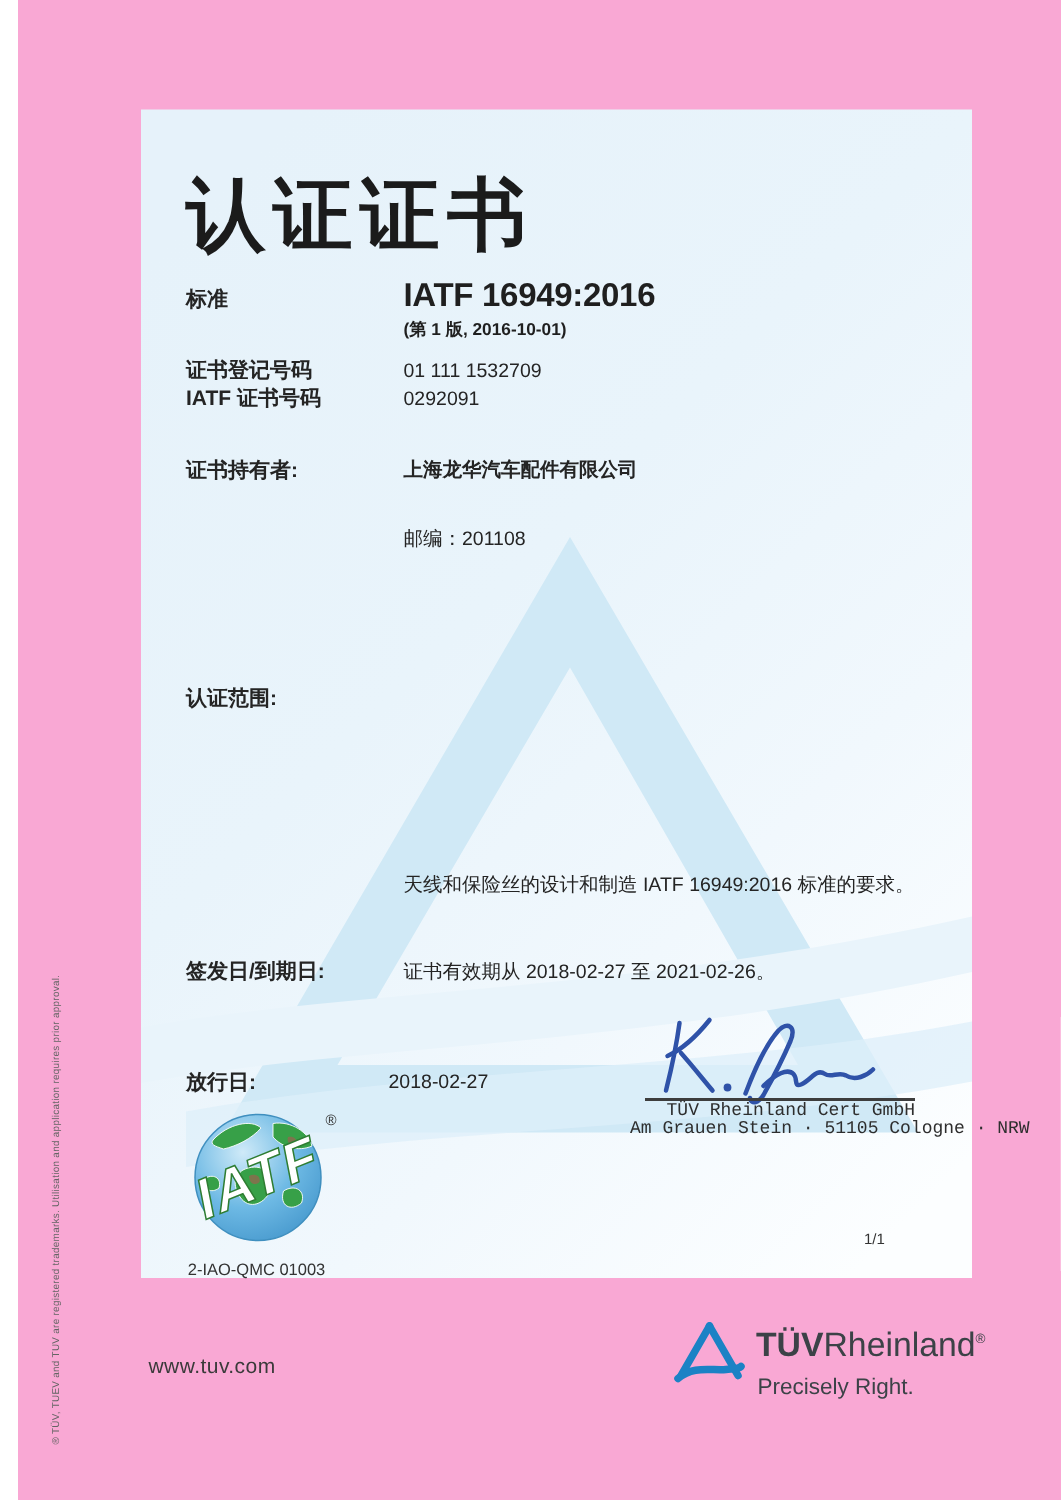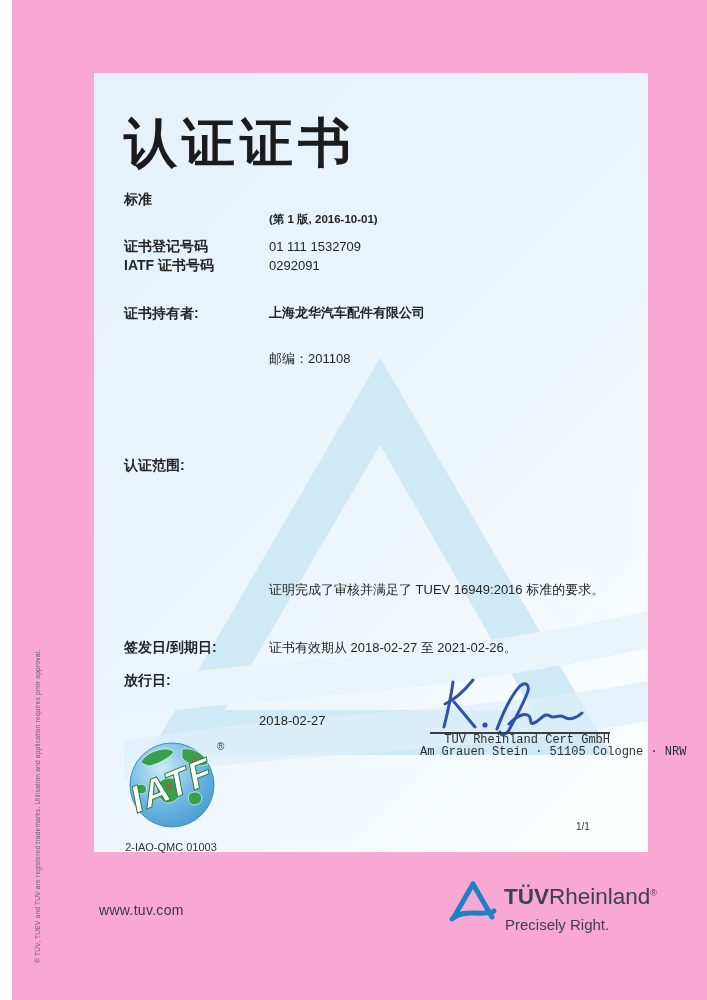--- a/index.html
+++ b/index.html
@@ -46,39 +46,40 @@
 
   <svg class="wm" width="554" height="780" viewBox="0 0 554 780">
     <path fill="#d0e9f6" fill-rule="evenodd" d="M286,285 L518,682 L55,682 Z M286,372 L438,637 L131,637 Z"></path>
     <path fill="#e9f4fb" d="M0,612 C150,585 320,590 554,538 L554,575 C320,627 150,622 0,649 Z"></path>
     <path fill="#ddeffa" opacity="0.75" d="M30,668 C200,638 380,641 554,608 L554,648 C380,681 200,678 30,705 Z"></path>
   </svg>
 
   <div class="txt title" style="left:112px; top:108px;">认证证书</div>
 
   <div class="txt lbl" style="left:112px; top:191px;">标准</div>
+  <div class="txt std" style="left:257px; top:184px;">IATF 16949:2016</div>
   <div class="txt edition" style="left:257px; top:212px;">(第 1 版, 2016-10-01)</div>
 
   <div class="txt lbl" style="left:112px; top:238px;">证书登记号码</div>
   <div class="txt val" style="left:257px; top:239px;">01 111 1532709</div>
   <div class="txt lbl" style="left:112px; top:257px;">IATF 证书号码</div>
   <div class="txt val" style="left:257px; top:258px;">0292091</div>
 
   <div class="txt lbl" style="left:112px; top:305px;">证书持有者:</div>
   <div class="txt val bold" style="left:257px; top:304px;">上海龙华汽车配件有限公司</div>
   <div class="txt val" style="left:257px; top:350px;">邮编：201108</div>
 
   <div class="txt lbl" style="left:112px; top:457px;">认证范围:</div>
 
-  <div class="txt val" style="left:257px; top:581px;">证明完成了审核并满足了 TUEV 16949:2016 标准的要求。</div>
+  <div class="txt val" style="left:257px; top:581px;">天线和保险丝的设计和制造 IATF 16949:2016 标准的要求。</div>
 
   <div class="txt lbl" style="left:112px; top:639px;">签发日/到期日:</div>
   <div class="txt val" style="left:257px; top:639px;">证书有效期从 2018-02-27 至 2021-02-26。</div>
 
-  <div class="txt lbl" style="left:112px; top:672px;text-align:right;">放行日:</div>
+  <div class="txt lbl" style="left:112px; top:713px;text-align:right;">放行日:</div>
   <div class="txt val" style="left:247px; top:713px;">2018-02-27</div>
 
   <svg class="txt" style="left:425px; top:672px;" width="148" height="68" viewBox="0 0 148 68">
     <g fill="none" stroke="#2f52a8" stroke-width="3" stroke-linecap="round">
       <path d="M16,10 C14,25 10,43 7,55"></path>
       <path d="M36,8 C28,18 19,27 8,32"></path>
       <path d="M17,30 C25,39 32,48 38,55"></path>
       <path d="M60,57 C66,41 74,24 82,15 C88,9 94,12 90,22 C84,36 77,49 72,58 C69,63 64,65 63,60"></path>
       <path d="M72,52 C80,44 88,40 92,44 C95,47 92,53 97,51 C104,48 107,40 113,44 C117,47 122,42 127,45 C133,49 141,45 145,41"></path>
     </g>

